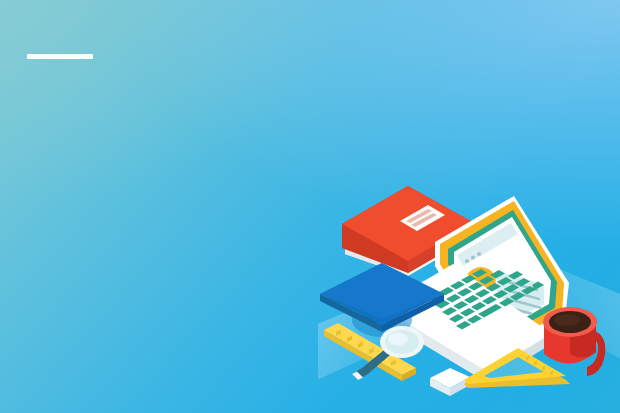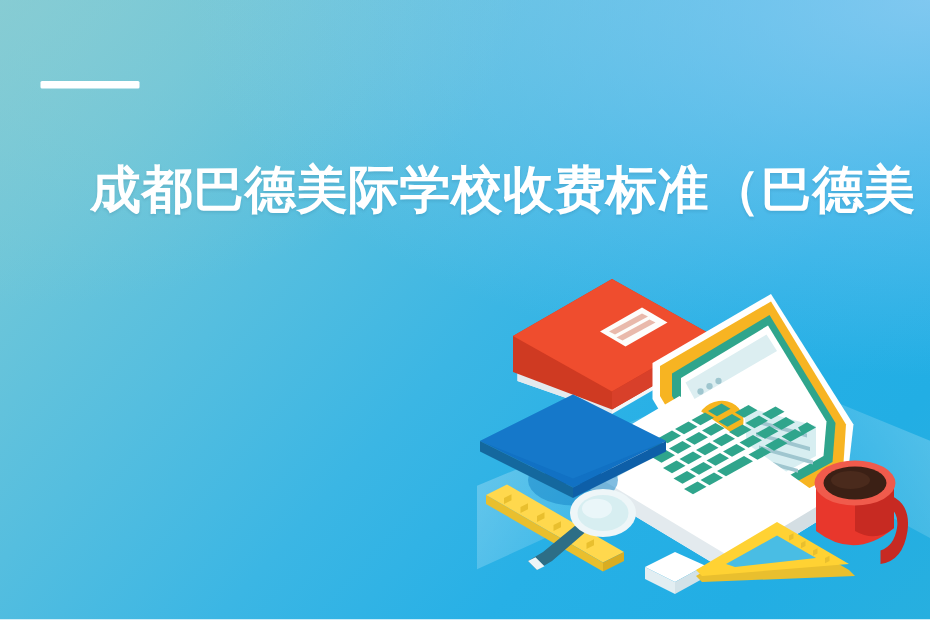--- a/index.html
+++ b/index.html
@@ -80,21 +80,20 @@
   }
   #illustration svg { display: block; width: 100%; height: 100%; }
 </style>
 </head>
 <body>
 
 <div id="banner-card">
 
   <div id="deco-rule"></div>
 
-  <div id="page-title">成都巴德美际学校收费标准（巴德美</div>
 
   <div id="illustration">
     <svg viewBox="0 0 302 235" xmlns="http://www.w3.org/2000/svg" aria-hidden="true">
       <defs>
         <linearGradient id="glowSheen" x1="0" y1="0" x2="1" y2="0.35">
           <stop offset="0%" stop-color="#ffffff" stop-opacity=".30"></stop>
           <stop offset="100%" stop-color="#ffffff" stop-opacity="0"></stop>
         </linearGradient>
         <linearGradient id="glowSheen2" x1="1" y1="0" x2="0" y2="0.5">
           <stop offset="0%" stop-color="#ffffff" stop-opacity=".26"></stop>

